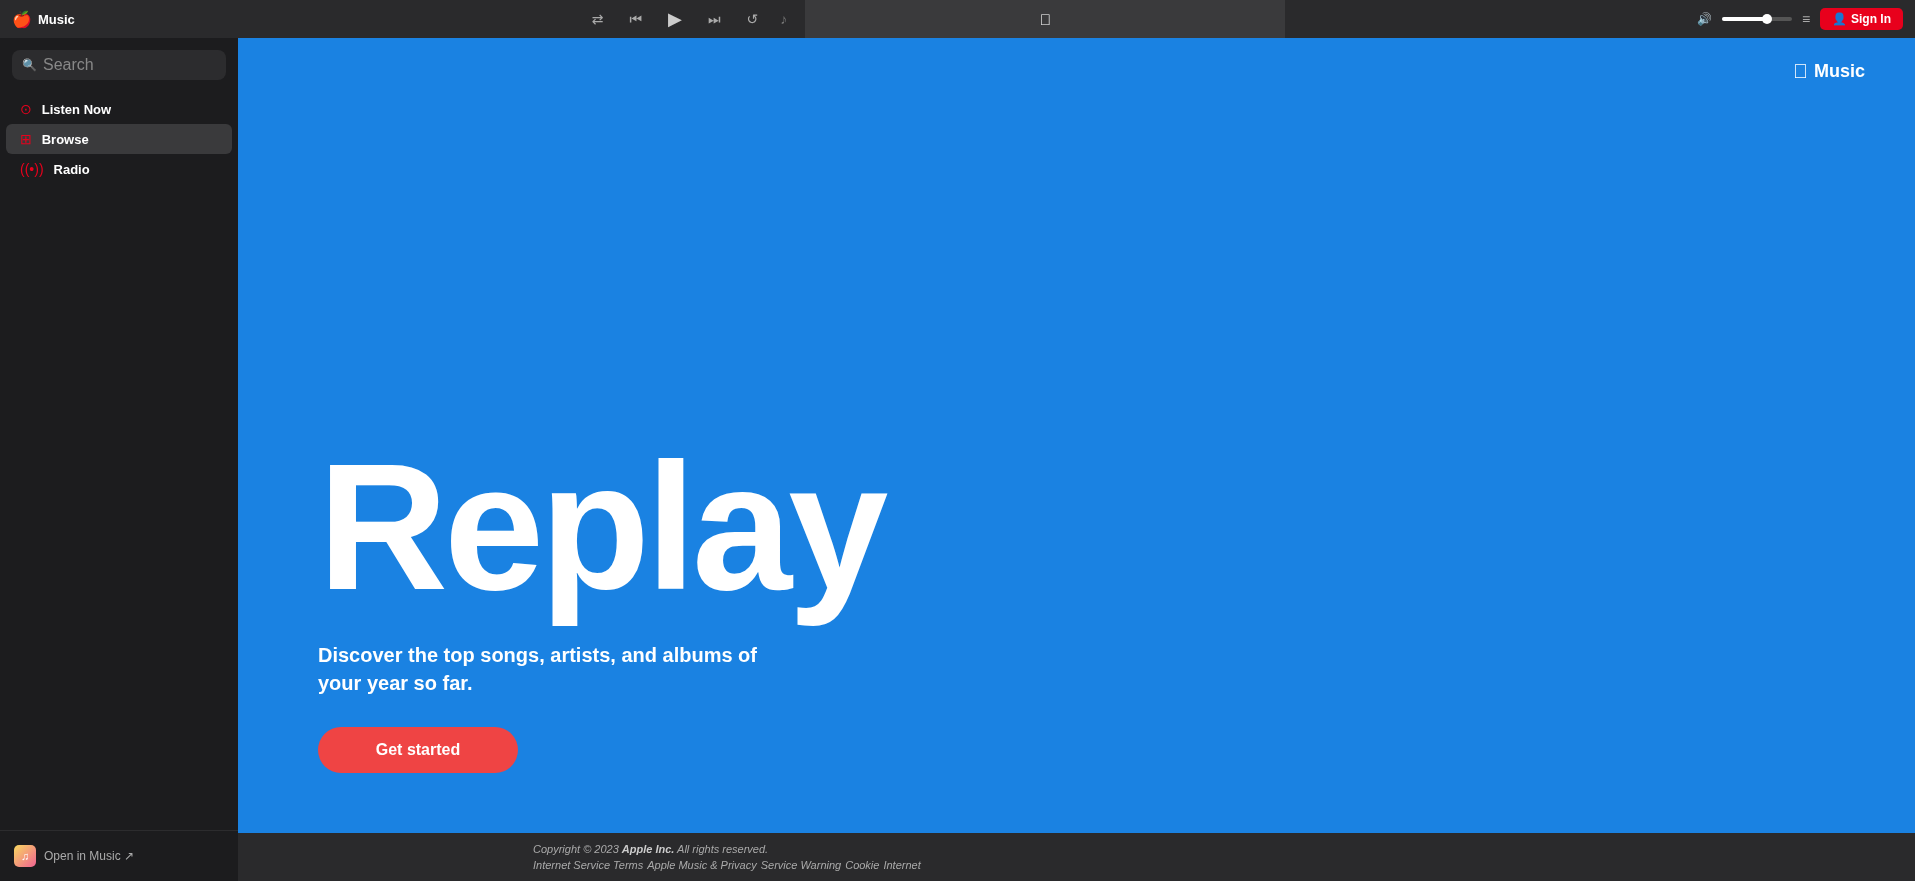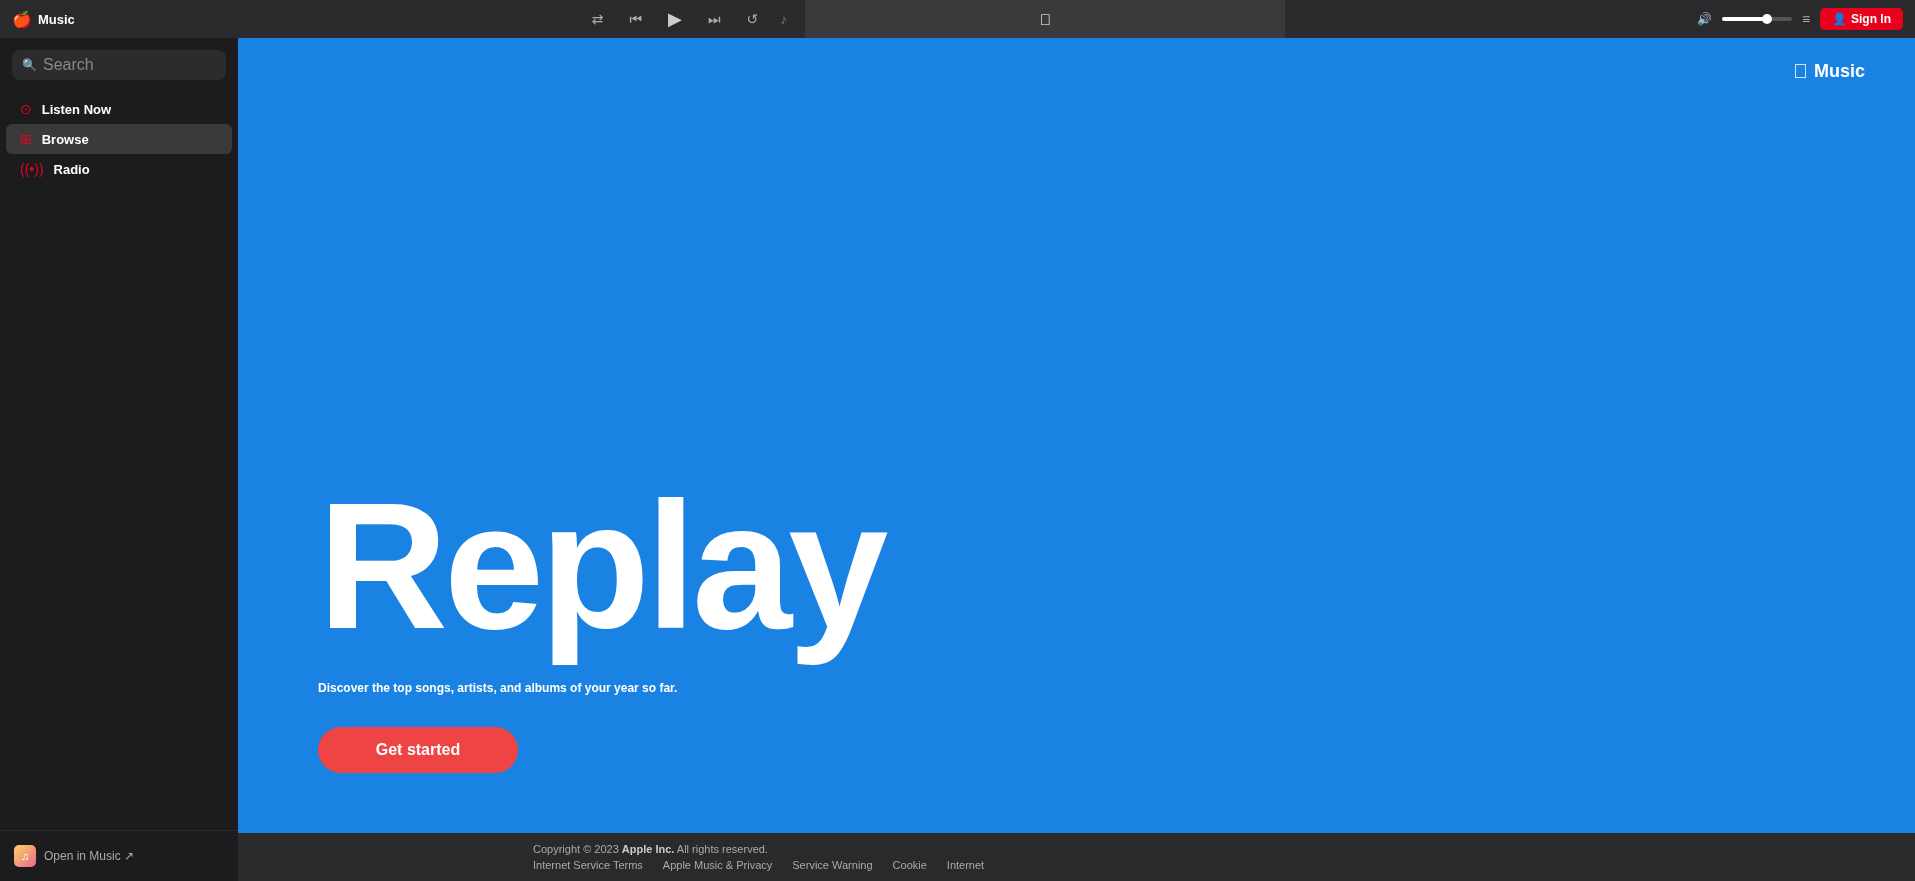--- a/index.html
+++ b/index.html
@@ -232,21 +232,21 @@
     .apple-logo-brand { font-size: 20px; }
     .hero-title {
       font-size: 180px;
       font-weight: 800;
       color: #fff;
       line-height: 1;
       letter-spacing: -4px;
       margin-bottom: 24px;
     }
     .hero-subtitle {
-      font-size: 12px;
+      font-size: 20px;
       font-weight: 600;
       color: #fff;
       max-width: 460px;
       line-height: 1.4;
       margin-bottom: 30px;
     }
     .get-started-btn {
       background: #ef4444;
       color: #fff;
       border: none;
@@ -256,30 +256,31 @@
       font-weight: 600;
       cursor: pointer;
       width: 200px;
     }
 
     
     .footer {
       background: #2a2a2c;
       padding: 10px 20px 10px 295px;
       flex-shrink: 0;
+      font-style: italic;
     }
     .footer-copyright {
       font-size: 11px;
       color: #aaa;
       margin-bottom: 4px;
     }
     .footer-copyright strong { color: #ccc; font-weight: 700; }
     .footer-links {
       display: flex;
-      gap: 20px;
+      gap: 4px;
     }
     .footer-link {
       font-size: 11px;
       color: #aaa;
       text-decoration: none;
       cursor: pointer;
     }
   </style>
 </head>
 <body>

